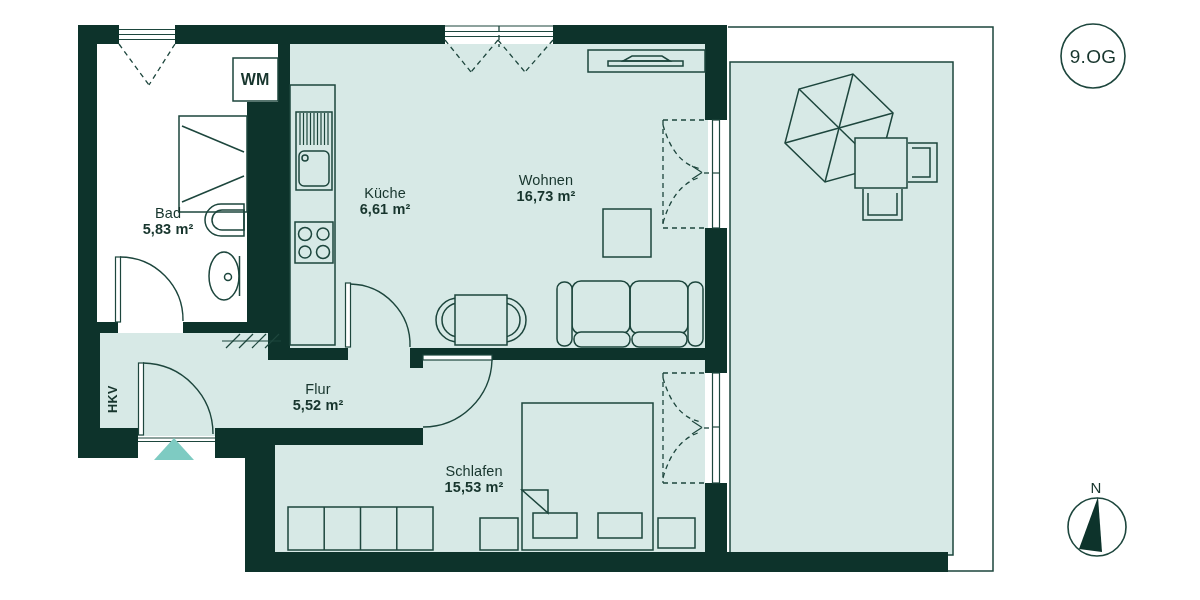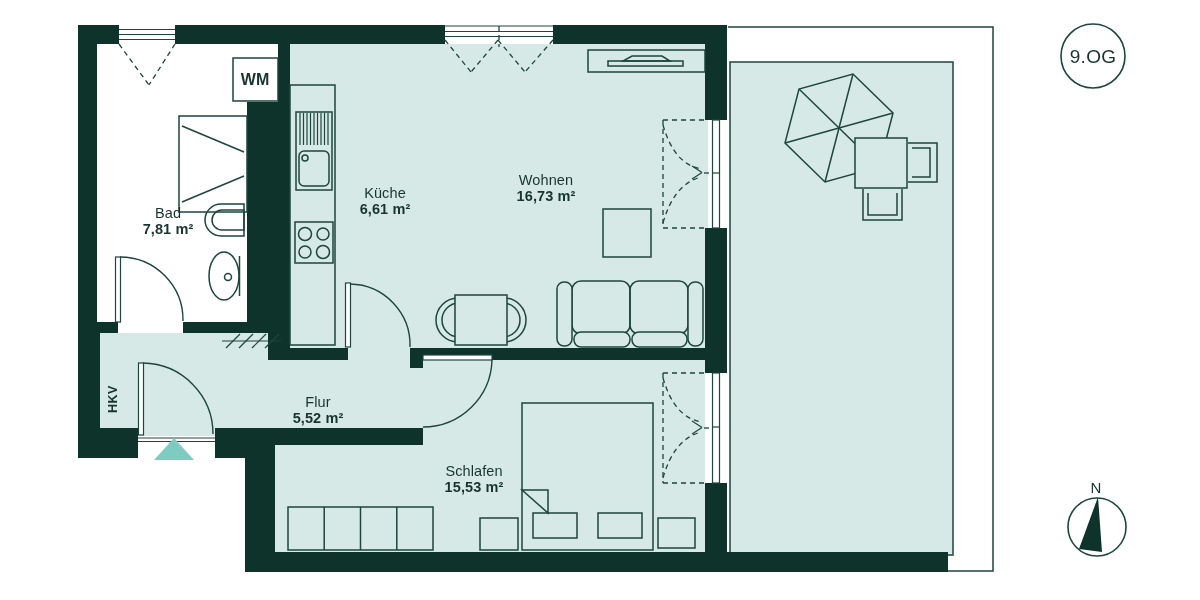--- a/index.html
+++ b/index.html
@@ -245,31 +245,31 @@
 
     <g>
       <circle class="badge-circ" cx="1097" cy="527" r="29"></circle>
       <polygon class="needle" points="1098,497 1102,552 1079,549"></polygon>
     </g>
     <circle class="badge-circ" cx="1093" cy="56" r="32"></circle>
   </svg>
 
   <div class="lbl" style="left:152px;top:221px;margin-left:16px;">
     <span>Bad</span>
-    <small>7,81 m²</small>
+    <small>5,83 m²</small>
   </div>
   <div class="lbl" style="left:385px;top:201px;">
     <span>Küche</span>
     <small>6,61 m²</small>
   </div>
   <div class="lbl" style="left:546px;top:146px;margin-top:42px;">
     <span>Wohnen</span>
     <small>16,73 m²</small>
   </div>
-  <div class="lbl" style="left:318px;top:410px;">
+  <div class="lbl" style="left:318px;top:397px;">
     <span>Flur</span>
     <small>5,52 m²</small>
   </div>
   <div class="lbl" style="left:474px;top:479px;">
     <span>Schlafen</span>
     <small>15,53 m²</small>
   </div>
 
   <div class="tag wm" style="left:255px;top:80px;">WM</div>
   <div class="tag hkv" style="left:113px;top:399px;">HKV</div>

